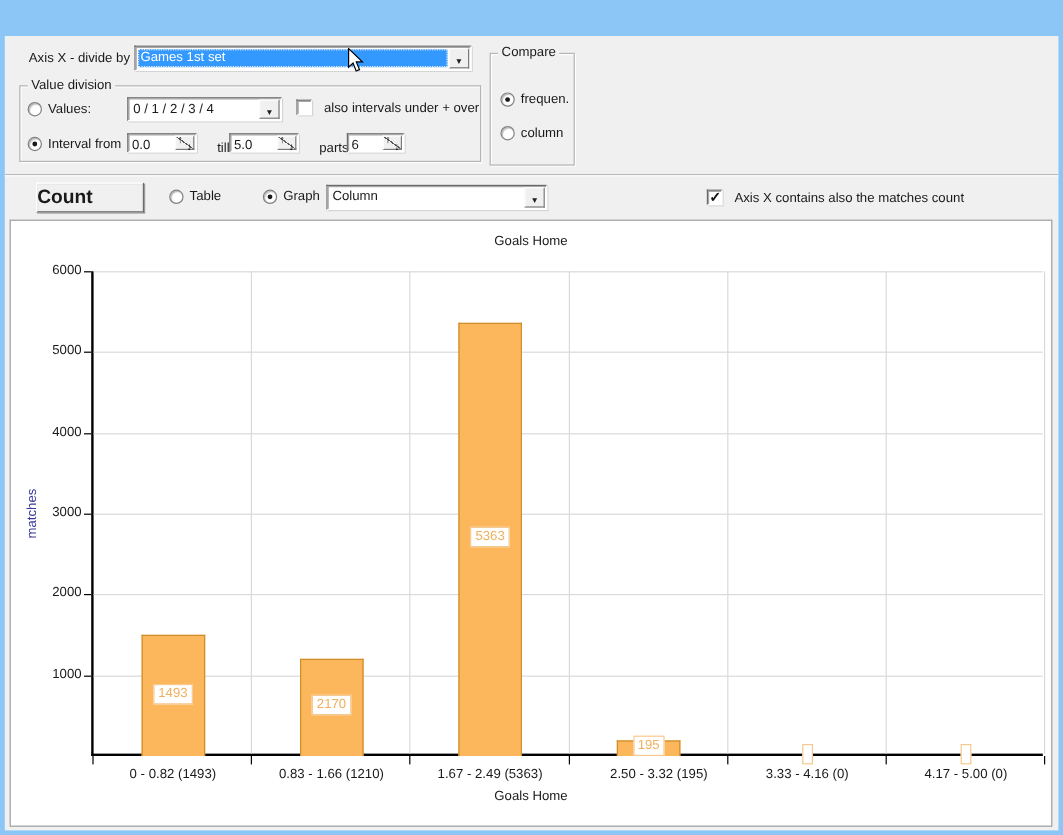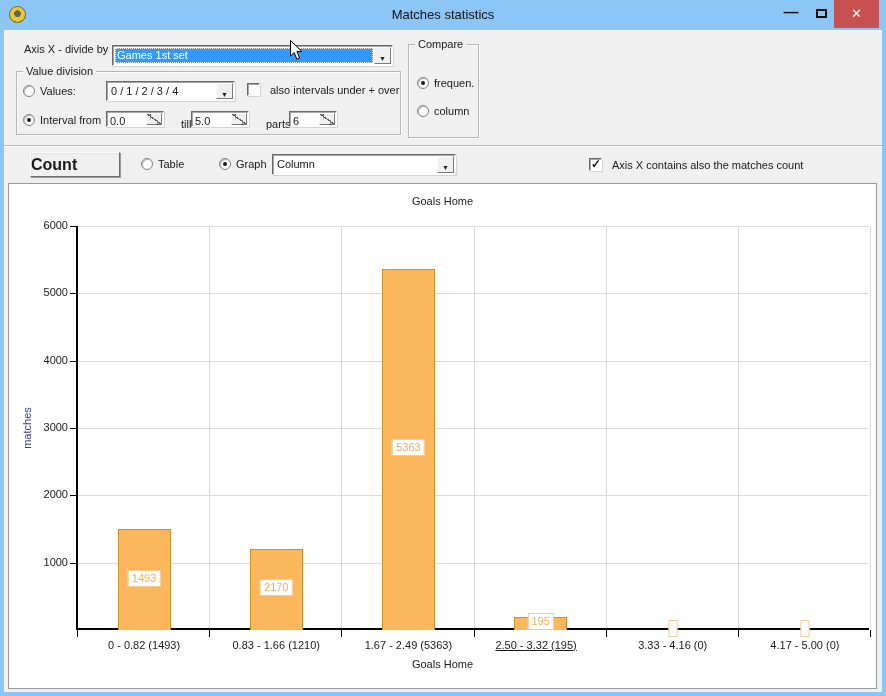--- a/index.html
+++ b/index.html
@@ -89,32 +89,25 @@
   .xcat { position:absolute; top:413px; text-align:center; color:#1a1a1a; white-space:nowrap; }
   .xlabel { position:absolute; left:0; top:474px; width:100%; text-align:center; color:#1a1a1a; }
 
   .cursor { position:absolute; left:289px; top:40px; width:15px; height:21px; z-index:50; }
 </style>
 </head>
 <body>
 
 <div class="window">
 
-  <div class="titlebar">
-    <div class="title-icon"></div>
-    <div class="title-text">Matches statistics</div>
-    <div class="btn-min">—</div>
-    <div class="btn-max"><span class="glyph"></span></div>
-    <div class="btn-close"><span>✕</span></div>
-  </div>
 
   <div class="content">
 
     <div class="lbl" style="left:12px; top:13px;">Axis X - divide by</div>
-    <div class="combo" style="left:108px; top:15px; width:281px;">
+    <div class="combo" style="left:108px; top:8px; width:281px;">
       <div class="txt selected">Games 1st set</div>
       <div class="arrow-btn"></div>
     </div>
 
     <div class="groupbox" style="left:404px; top:14px; width:71px; height:94px;">
       <div class="gb-title">Compare</div>
       <div class="radio" style="left:8px; top:32px;">
         <span class="rb checked"></span>
         <span>frequen.</span>
       </div>
@@ -228,21 +221,21 @@
           <div class="bar-label" style="left: 66.0833px; top: 343.736px; color: rgb(239, 175, 94); border-color: rgb(245, 201, 143);">1493</div>
           <div class="xcat" style="left: 0px; width: 132.167px;">0 - 0.82 (1493)</div>
           <div class="bar" style="left: 171.75px; top: 322.527px; width: 53px; height: 81.4733px; background: rgb(252, 183, 92); border-color: rgb(206, 142, 41);"></div>
           <div class="bar-label" style="left: 198.25px; top: 353.263px; color: rgb(239, 175, 94); border-color: rgb(245, 201, 143);">2170</div>
           <div class="xcat" style="left: 132.167px; width: 132.167px;">0.83 - 1.66 (1210)</div>
           <div class="bar" style="left: 303.917px; top: 42.8913px; width: 53px; height: 361.109px; background: rgb(252, 183, 92); border-color: rgb(206, 142, 41);"></div>
           <div class="bar-label" style="left: 330.417px; top: 213.446px; color: rgb(239, 175, 94); border-color: rgb(245, 201, 143);">5363</div>
           <div class="xcat" style="left: 264.333px; width: 132.167px;">1.67 - 2.49 (5363)</div>
           <div class="bar" style="left: 436.083px; top: 390.87px; width: 53px; height: 13.13px; background: rgb(252, 183, 92); border-color: rgb(206, 142, 41);"></div>
           <div class="bar-label" style="left: 462.583px; top: 387.435px; color: rgb(239, 175, 94); border-color: rgb(245, 201, 143);">195</div>
-          <div class="xcat" style="left: 392px; width: 132.167px; text-decoration: underline;">2.50 - 3.32 (195)</div>
+          <div class="xcat" style="left: 405px; width: 132.167px;">2.50 - 3.32 (195)</div>
           <div class="bar-label" style="left: 594.75px; top: 394px; color: rgb(239, 175, 94); border-color: rgb(245, 201, 143);"></div>
           <div class="xcat" style="left: 528.667px; width: 132.167px;">3.33 - 4.16 (0)</div>
           <div class="bar-label" style="left: 726.917px; top: 394px; color: rgb(239, 175, 94); border-color: rgb(245, 201, 143);"></div>
           <div class="xcat" style="left: 660.833px; width: 132.167px;">4.17 - 5.00 (0)</div>
         </div>
       <div class="xlabel">Goals Home</div>
     </div>
 
   </div>
 

